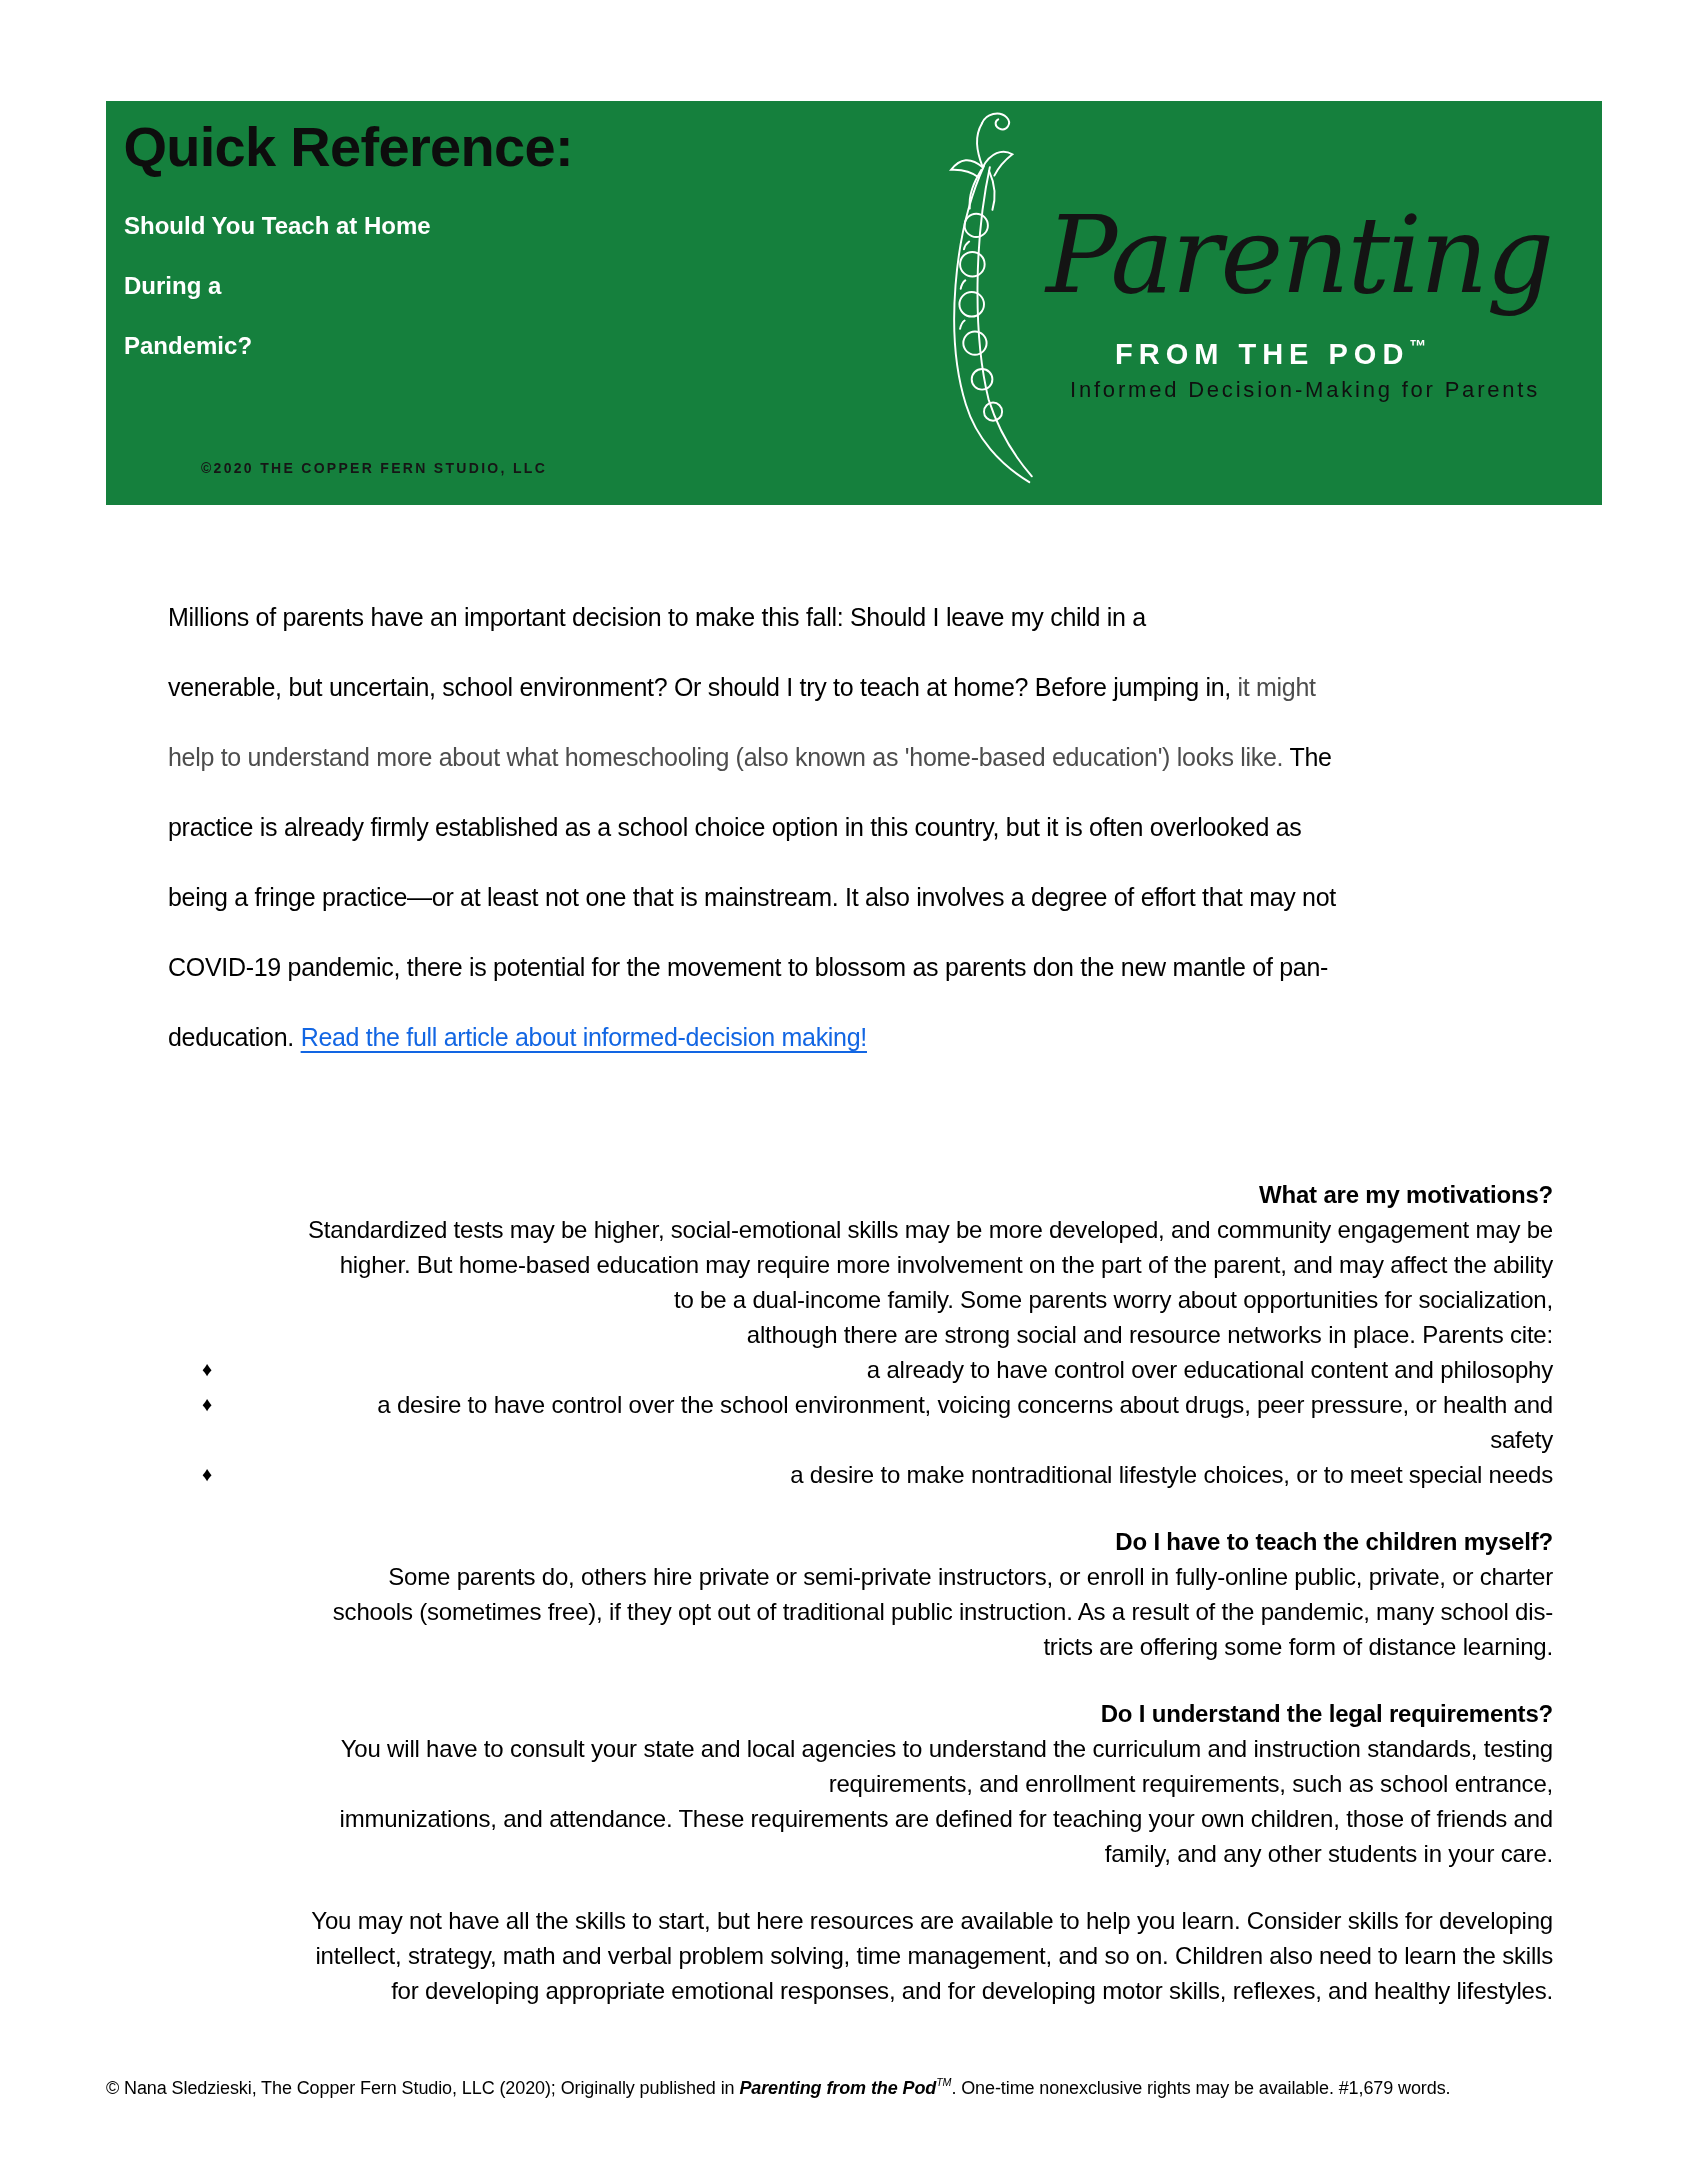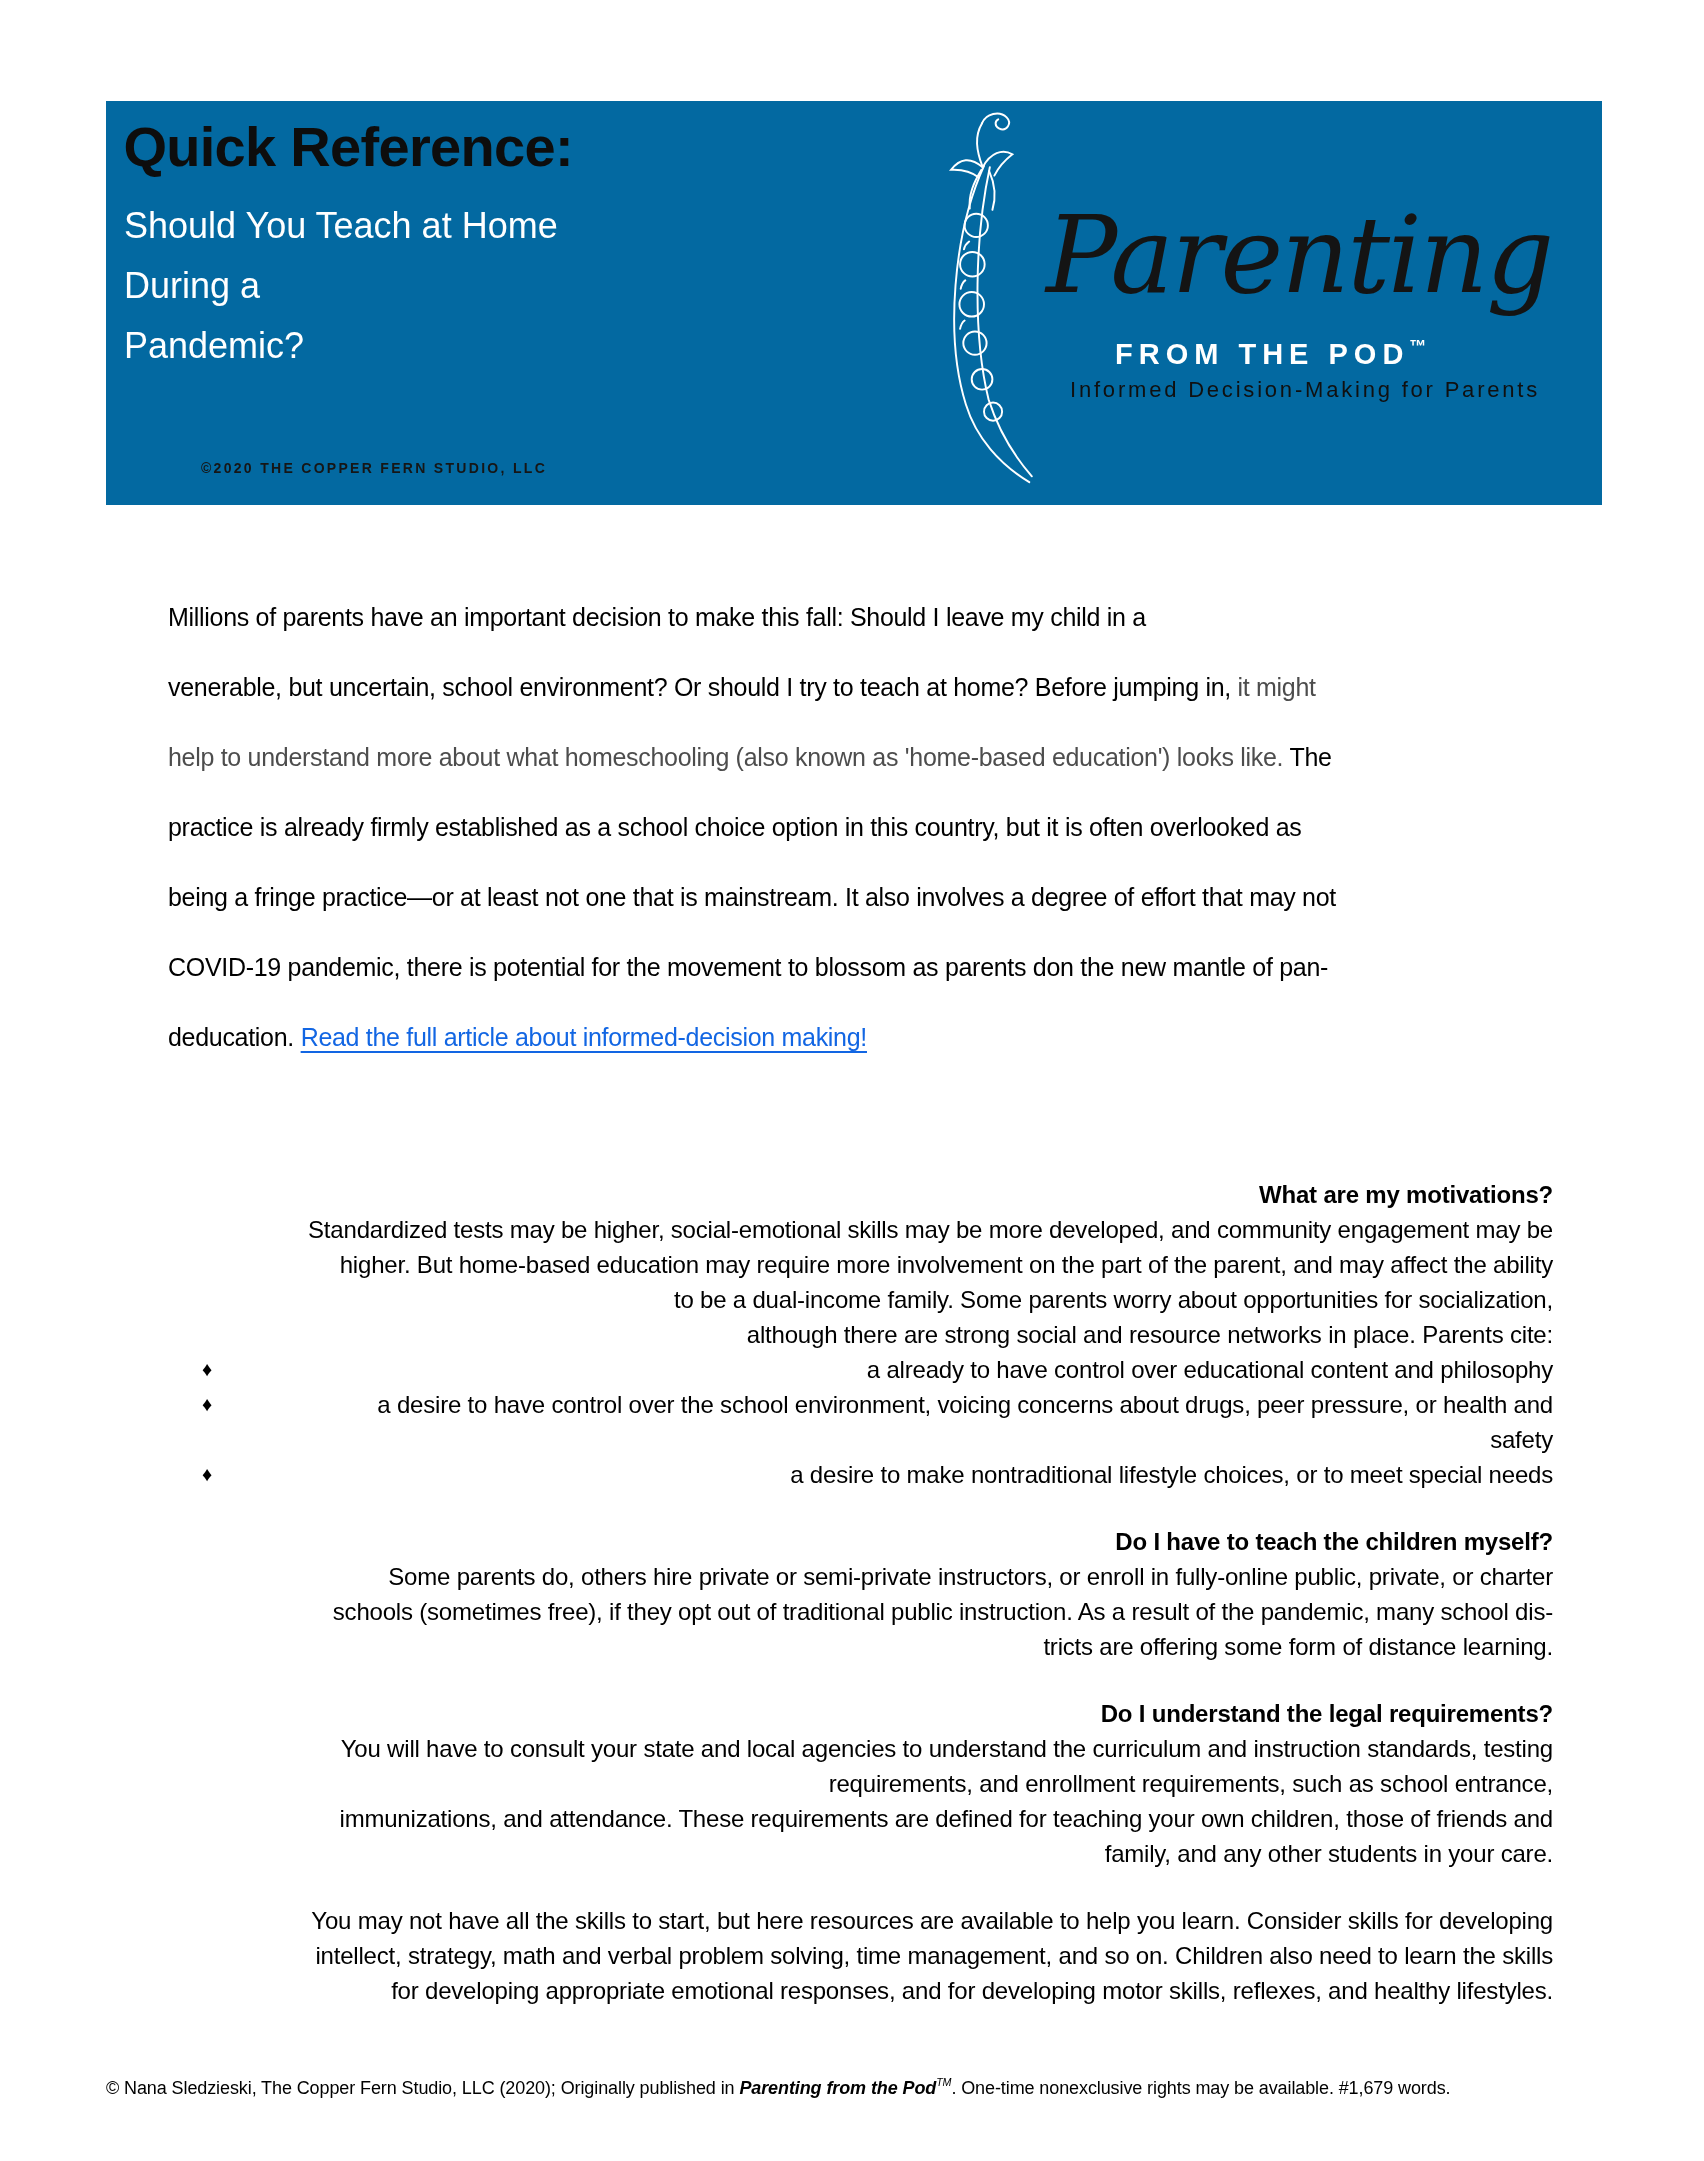--- a/index.html
+++ b/index.html
@@ -4,29 +4,29 @@
 <style>
   * { margin:0; padding:0; box-sizing:border-box; }
   html,body { background:#ffffff; }
   body {
     width:1704px; height:2161px; position:relative;
     font-family:"Liberation Sans", sans-serif; color:#000;
   }
   
   .banner {
     position:absolute; left:106px; top:101px; width:1496px; height:404px;
-    background:#0369a1; overflow:hidden;
+    background:#15803d; overflow:hidden;
   }
   .banner-title {
     position:absolute; left:17.4px; top:13.4px;
     font-size:56px; font-weight:bold; color:#0d0d0d; letter-spacing:-0.7px;
   }
   .banner-subtitle {
     position:absolute; left:18px; top:95px;
-    font-size:36px; font-weight:normal; color:#ffffff; line-height:60px;
+    font-size:24px; font-weight:bold; color:#ffffff; line-height:60px;
   }
   .banner-copyright {
     position:absolute; left:95px; top:359px;
     font-size:14px; color:#161616; letter-spacing:2.3px; font-weight:bold;
   }
   .pea-pod { position:absolute; left:803px; top:8px; width:150px; height:388px; }
   .logo-script {
     position:absolute; left:940px; top:93px;
     font-family:"DejaVu Serif", serif; font-style:italic;
     font-size:106px; color:#141414; letter-spacing:-2px;

